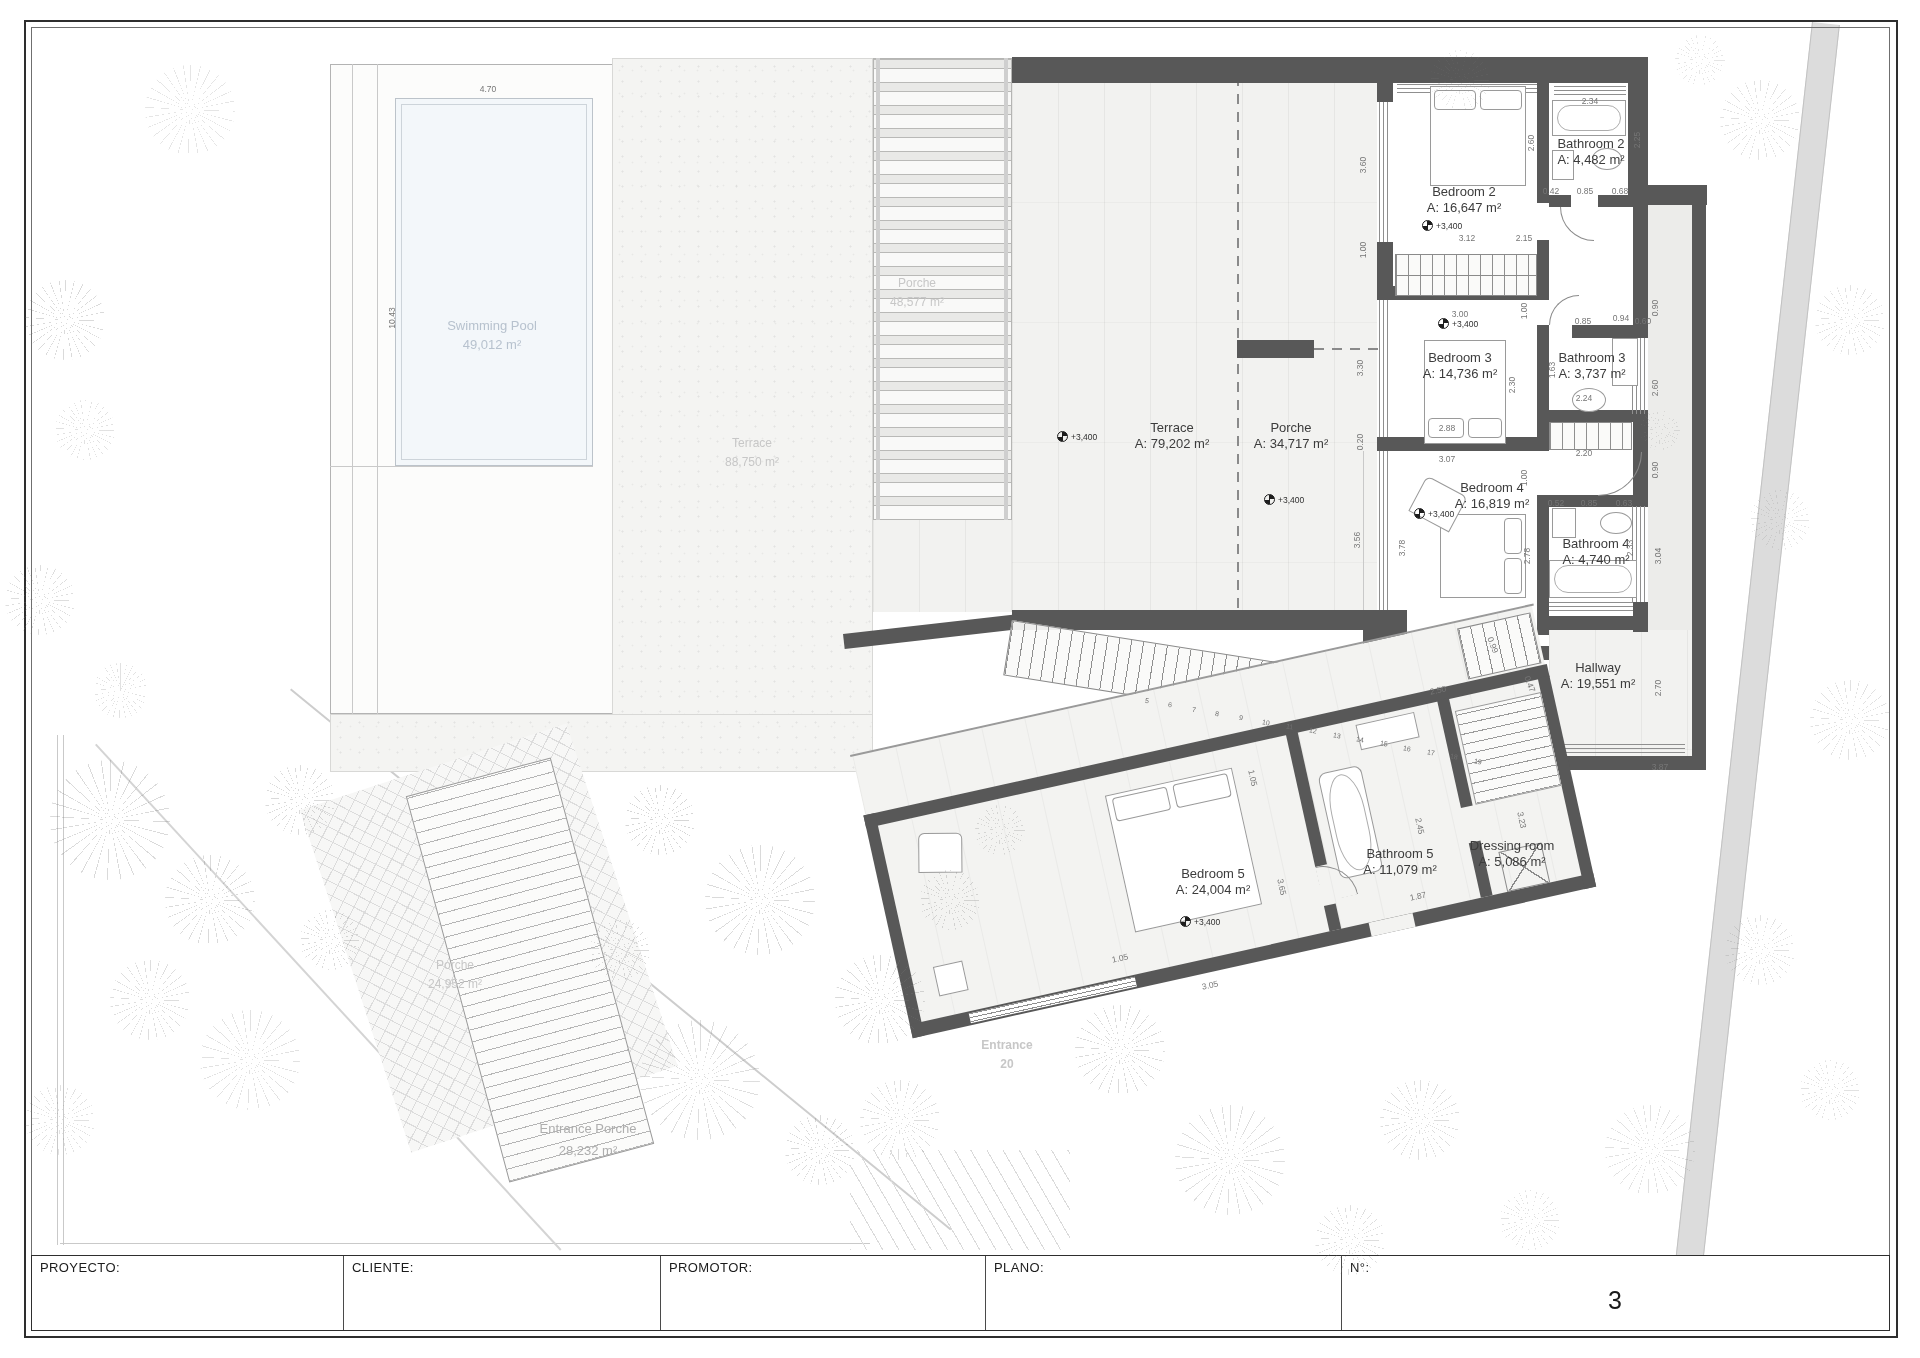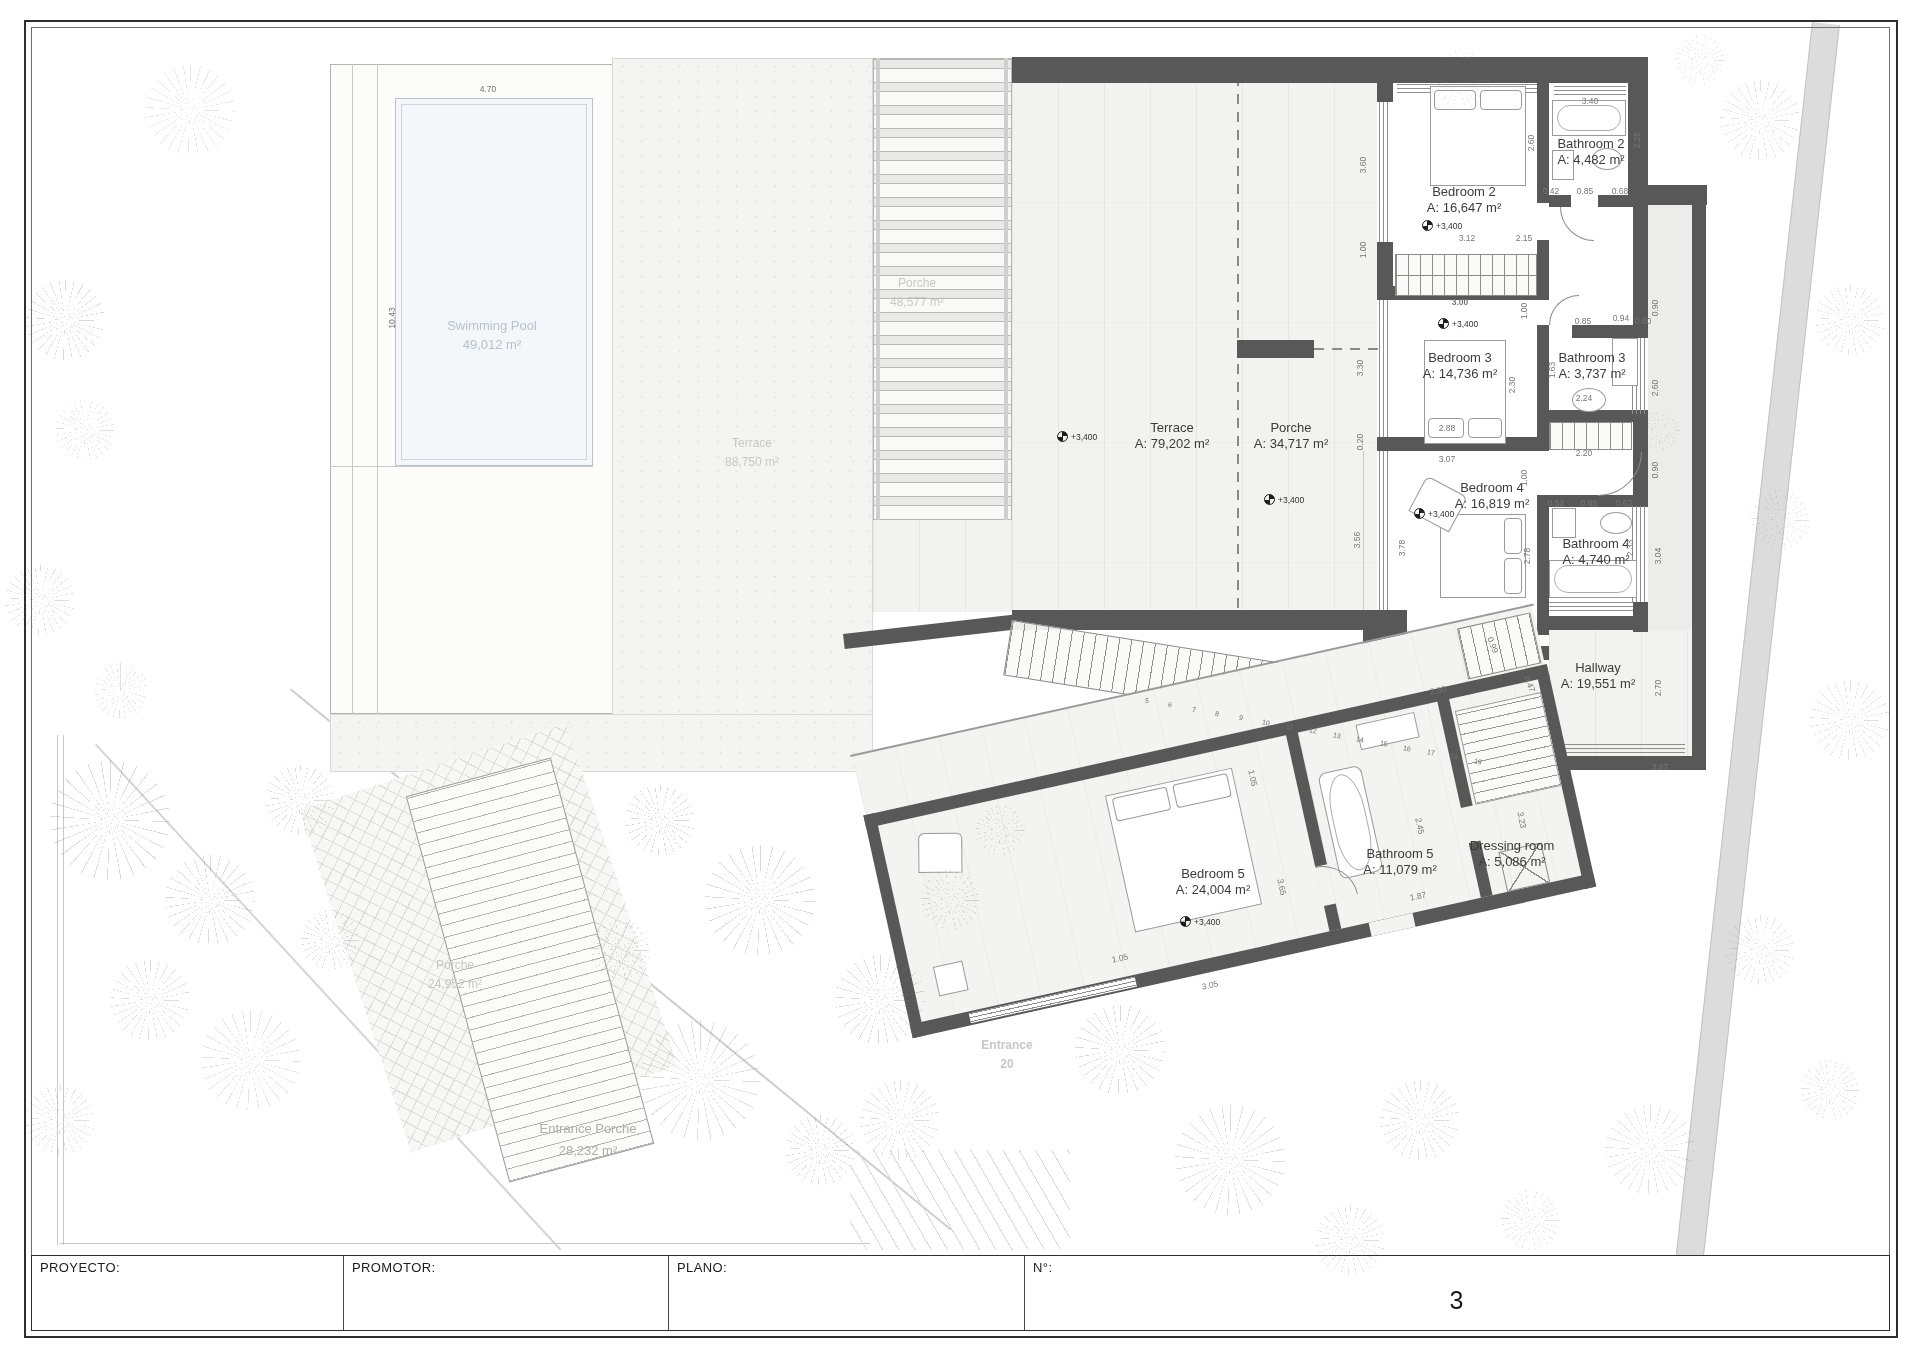--- a/index.html
+++ b/index.html
@@ -222,20 +222,23 @@
        background-color:#f7f7f6;background-image:repeating-linear-gradient(45deg,#dcdcdc 0 1px,transparent 1px 12px),repeating-linear-gradient(-45deg,#dcdcdc 0 1px,transparent 1px 12px);"></div>
   <div class="abs" style="left:455px;top:770px;width:150px;height:400px;transform:rotate(-15deg);
        background-color:#fbfbfa;background-image:repeating-linear-gradient(0deg,#b5b5b5 0 1px,transparent 1px 12px);border:1px solid #9a9a9a;box-sizing:border-box;"></div>
 
   <div class="abs" id="frame-outer"></div>
   <div class="abs" id="frame-inner"></div>
 
   <div class="abs" id="titleblock">
     <div class="tb-cell" style="width:312px;">
       <span class="tb-label">PROYECTO:</span>
+    </div>
+    <div class="tb-cell" style="width:317px;">
+      <span class="tb-label">CLIENTE:</span>
     </div>
     <div class="tb-cell" style="width:325px;">
       <span class="tb-label">PROMOTOR:</span>
     </div>
     <div class="tb-cell" style="width:356px;">
       <span class="tb-label">PLANO:</span>
     </div>
     <div class="tb-cell" style="flex:1;">
       <span class="tb-label">N°:</span>
       <span class="tb-value">3</span>
@@ -352,27 +355,27 @@
       <div class="abs flabel " style="left: 1007px; top: 1036px; font-weight: bold;">
         <div>Entrance</div>
         <div>20</div>
       </div>
       <div class="abs dim" style="left: 488px; top: 89px; transform: translate(-50%, -50%) rotate(0deg);">4.70</div>
       <div class="abs dim" style="left: 392px; top: 318px; transform: translate(-50%, -50%) rotate(-90deg);">10.43</div>
       <div class="abs dim" style="left: 1363px; top: 165px; transform: translate(-50%, -50%) rotate(-90deg);">3.60</div>
       <div class="abs dim" style="left: 1363px; top: 250px; transform: translate(-50%, -50%) rotate(-90deg);">1.00</div>
       <div class="abs dim" style="left: 1467px; top: 238px; transform: translate(-50%, -50%) rotate(0deg);">3.12</div>
       <div class="abs dim" style="left: 1524px; top: 238px; transform: translate(-50%, -50%) rotate(0deg);">2.15</div>
-      <div class="abs dim" style="left: 1590px; top: 101px; transform: translate(-50%, -50%) rotate(0deg);">3.40</div>
+      <div class="abs dim" style="left: 1590px; top: 101px; transform: translate(-50%, -50%) rotate(0deg);">2.34</div>
       <div class="abs dim" style="left: 1637px; top: 140px; transform: translate(-50%, -50%) rotate(-90deg);">2.25</div>
       <div class="abs dim" style="left: 1531px; top: 143px; transform: translate(-50%, -50%) rotate(-90deg);">2.60</div>
       <div class="abs dim" style="left: 1551px; top: 191px; transform: translate(-50%, -50%) rotate(0deg);">0.42</div>
       <div class="abs dim" style="left: 1585px; top: 191px; transform: translate(-50%, -50%) rotate(0deg);">0.85</div>
       <div class="abs dim" style="left: 1620px; top: 191px; transform: translate(-50%, -50%) rotate(0deg);">0.68</div>
-      <div class="abs dim" style="left: 1460px; top: 302px; transform: translate(-50%, -50%) rotate(0deg); font-weight: bold;">3.00</div>
+      <div class="abs dim" style="left: 1460px; top: 314px; transform: translate(-50%, -50%) rotate(0deg);">3.00</div>
       <div class="abs dim" style="left: 1524px; top: 311px; transform: translate(-50%, -50%) rotate(-90deg);">1.00</div>
       <div class="abs dim" style="left: 1621px; top: 318px; transform: translate(-50%, -50%) rotate(0deg);">0.94</div>
       <div class="abs dim" style="left: 1583px; top: 321px; transform: translate(-50%, -50%) rotate(0deg);">0.85</div>
       <div class="abs dim" style="left: 1643px; top: 321px; transform: translate(-50%, -50%) rotate(0deg);">0.60</div>
       <div class="abs dim" style="left: 1512px; top: 385px; transform: translate(-50%, -50%) rotate(-90deg);">2.30</div>
       <div class="abs dim" style="left: 1552px; top: 370px; transform: translate(-50%, -50%) rotate(-90deg);">1.63</div>
       <div class="abs dim" style="left: 1584px; top: 398px; transform: translate(-50%, -50%) rotate(0deg);">2.24</div>
       <div class="abs dim" style="left: 1447px; top: 428px; transform: translate(-50%, -50%) rotate(0deg);">2.88</div>
       <div class="abs dim" style="left: 1447px; top: 459px; transform: translate(-50%, -50%) rotate(0deg);">3.07</div>
       <div class="abs dim" style="left: 1655px; top: 308px; transform: translate(-50%, -50%) rotate(-90deg);">0.90</div>

